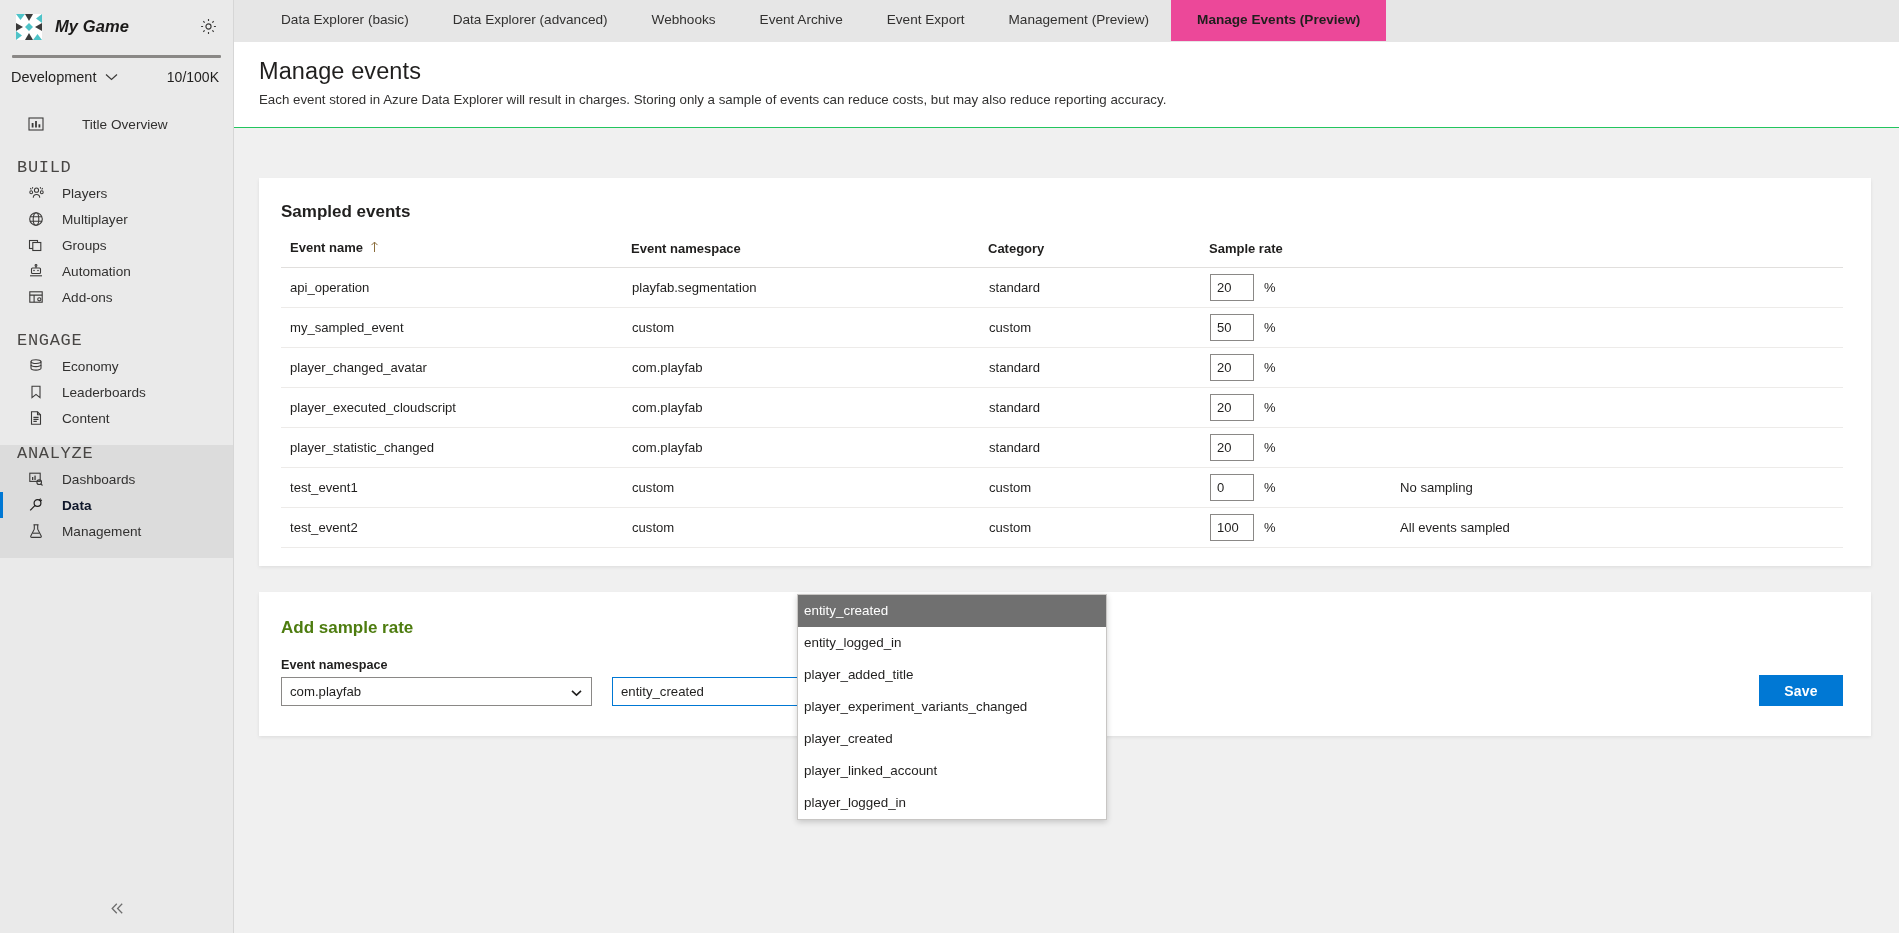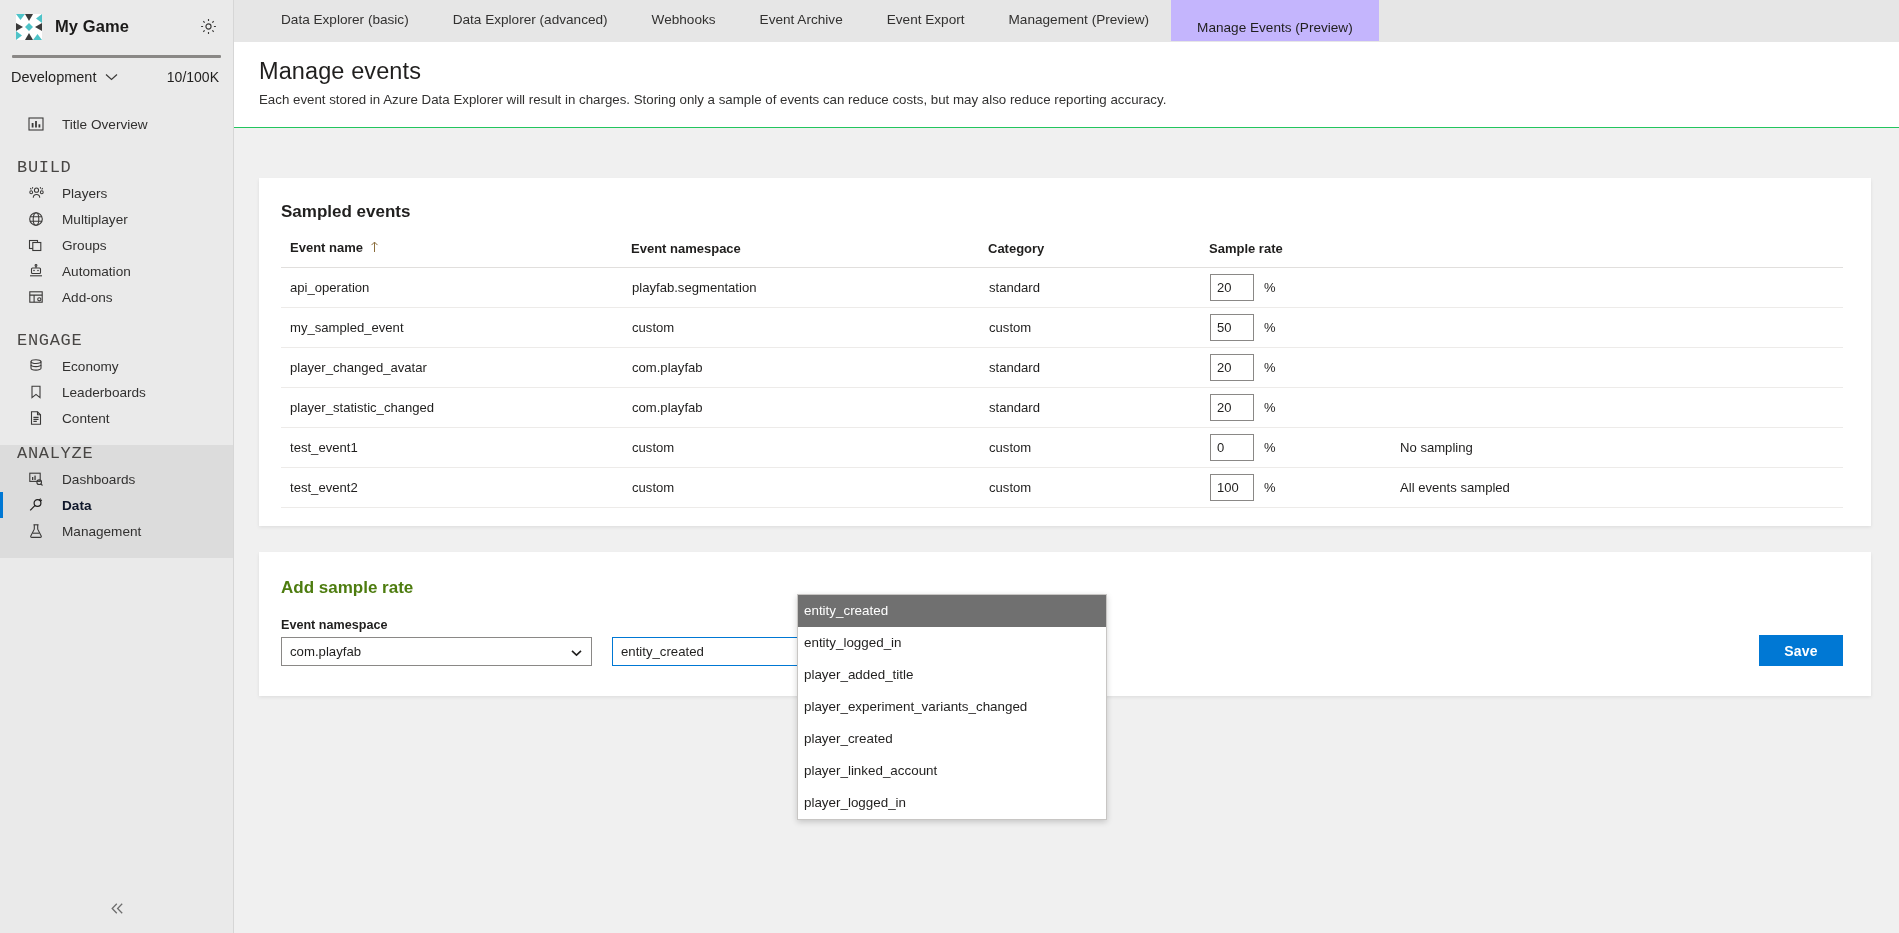--- a/index.html
+++ b/index.html
@@ -18,20 +18,21 @@
     width: 234px; height: 933px;
     background: #eaeaea;
     border-right: 1px solid #d6d6d6;
     position: relative;
     flex: 0 0 234px;
   }
   .sb-top {
     height: 53px;
     display: flex; align-items: center;
     padding: 0 14px 0 16px;
+    font-style: italic;
   }
   .game-logo {
     width: 26px; height: 26px;
     flex: 0 0 26px;
     position: relative;
     background: #ffffff;
   }
   .game-logo svg { display:block; }
   .game-title {
     font-size: 16.5px; font-weight: 600; color: #1b1a19;
@@ -64,21 +65,21 @@
     font-size: 13.6px;
     color: #323130;
     cursor: pointer;
     position: relative;
   }
   .nav-item .ni-icon {
     width: 20px; flex: 0 0 20px;
     display: flex; align-items: center; justify-content: flex-start;
   }
   .nav-item .ni-label { margin-left: 14px; }
-  .nav-item.spaced { margin-top: 9px; }
+  .nav-item.spaced { margin-top: 9px; gap: 20px; }
   .nav-group {
     font-size: 17px; letter-spacing: .7px;
     color: #484644; padding-left: 17px;
     margin-top: 22px; margin-bottom: 5px;
     height: 16px; display:flex; align-items:center;font-family:Liberation Mono, monospace;
   }
   .analyze-block { background: #dcdcdc; padding-bottom: 14px; margin-top: 14px; }
   .analyze-block .nav-group { margin-top: 12px; }
   .nav-item.active {
     font-weight: 700; color: #0f172a;
@@ -106,22 +107,22 @@
     padding-left: 25px;
     border-bottom: 1px solid #e6e6e6;
   }
   .tab {
     height: 42px; line-height: 42px;
     padding: 0 22px;
     font-size: 13.6px; color: #323130;
     cursor: pointer; white-space: nowrap;
   }
   .tab.active {
-    background: #c4b5fd; color: #201f1e; font-weight: 400;
-    padding: 8px 26px;
+    background: #ec4899; color: #201f1e; font-weight: 700;
+    padding: 0 26px;
   }
   .page-head {
     background: #ffffff;
     padding: 16px 0 20px 25px;
     border-bottom: 1px solid #22c55e;
   }
   .page-title {
     font-size: 23.5px; font-weight: 400; color: #201f1e;
     margin: 0 0 7px 0; letter-spacing: .1px;
   }
@@ -510,20 +511,32 @@
               <td>standard</td>
               <td>
                 <div class="rate-cell">
                   <input class="rate-input" type="text" value="20" style="">
                   <span class="pct">%</span>
                 </div>
               </td>
               <td class="note"></td>
             </tr>
             <tr>
+              <td class="c-name">player_executed_cloudscript</td>
+              <td>com.playfab</td>
+              <td>standard</td>
+              <td>
+                <div class="rate-cell">
+                  <input class="rate-input" type="text" value="20" style="">
+                  <span class="pct">%</span>
+                </div>
+              </td>
+              <td class="note"></td>
+            </tr>
+            <tr>
               <td class="c-name">player_statistic_changed</td>
               <td>com.playfab</td>
               <td>standard</td>
               <td>
                 <div class="rate-cell">
                   <input class="rate-input" type="text" value="20" style="">
                   <span class="pct">%</span>
                 </div>
               </td>
               <td class="note"></td>

